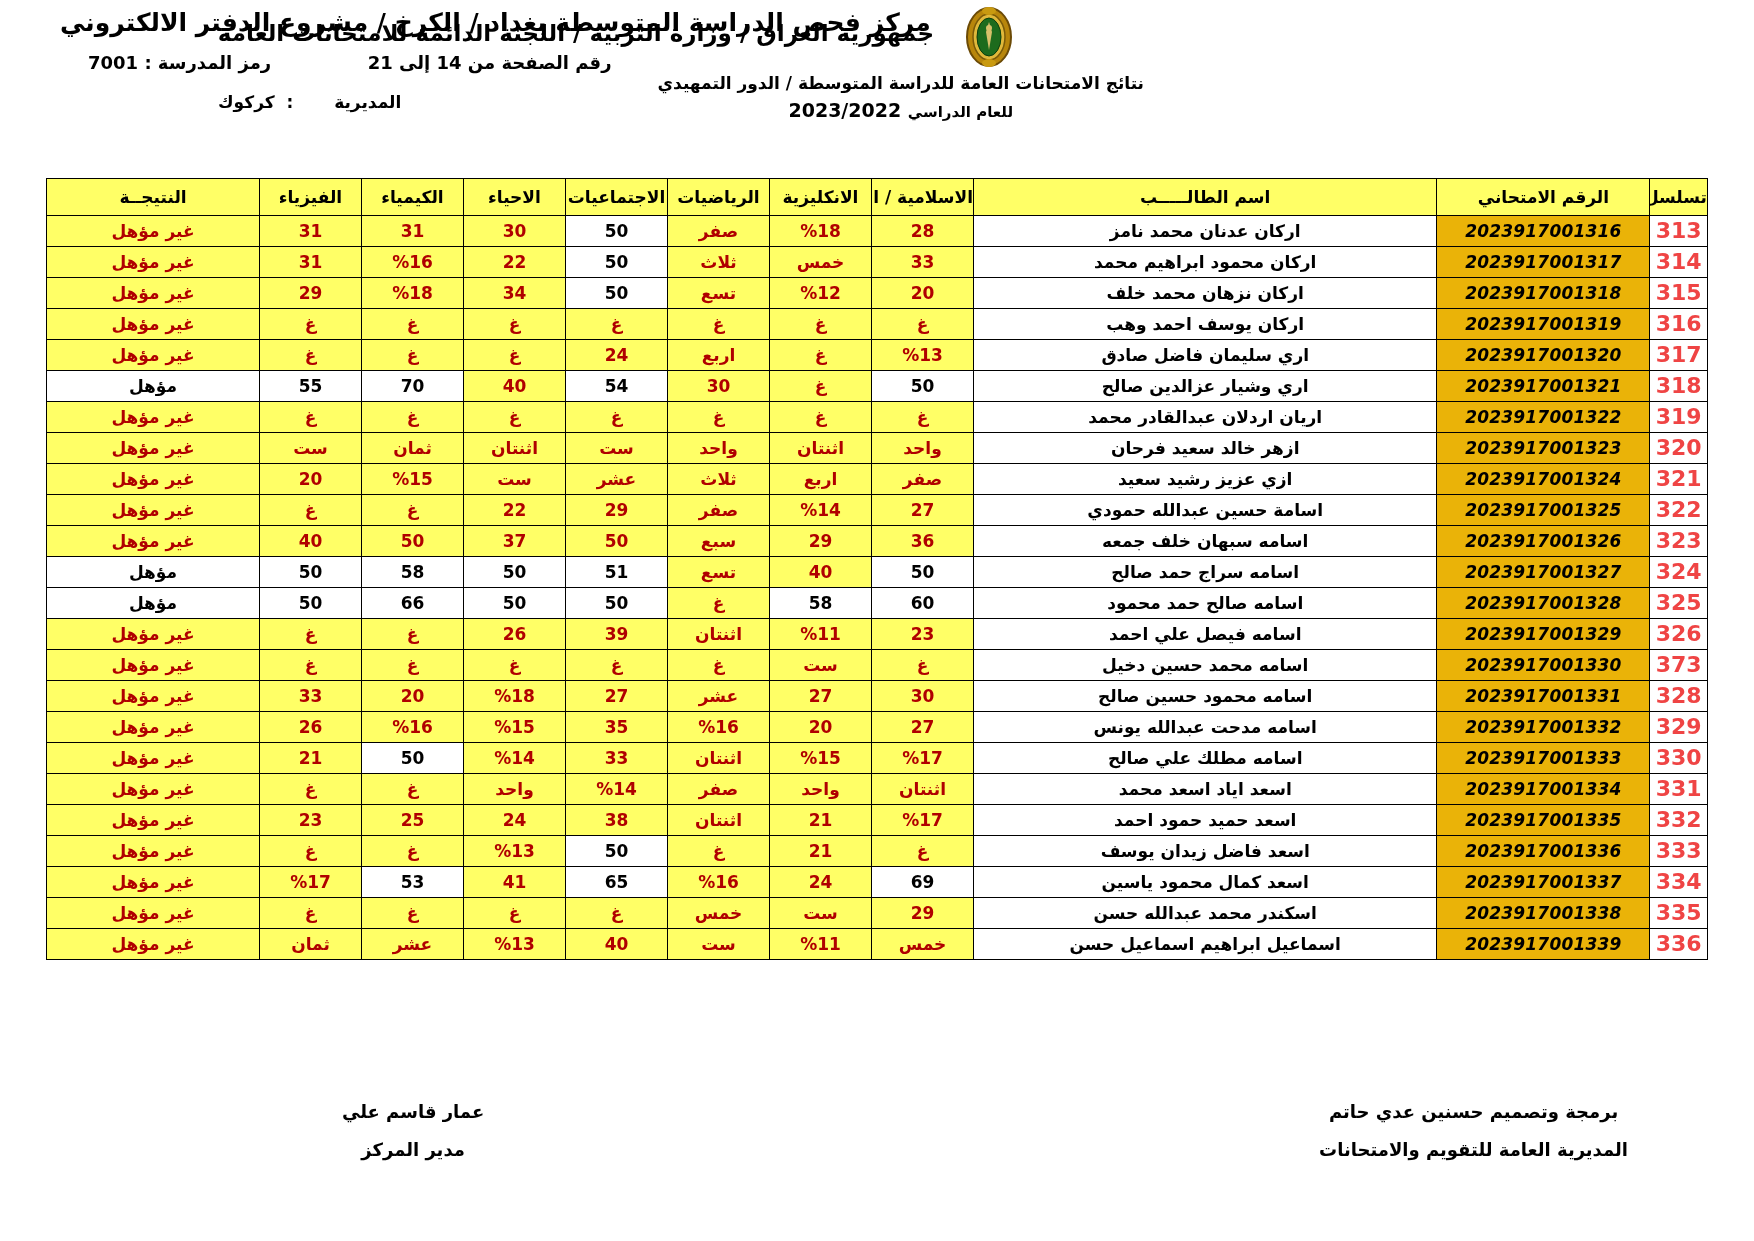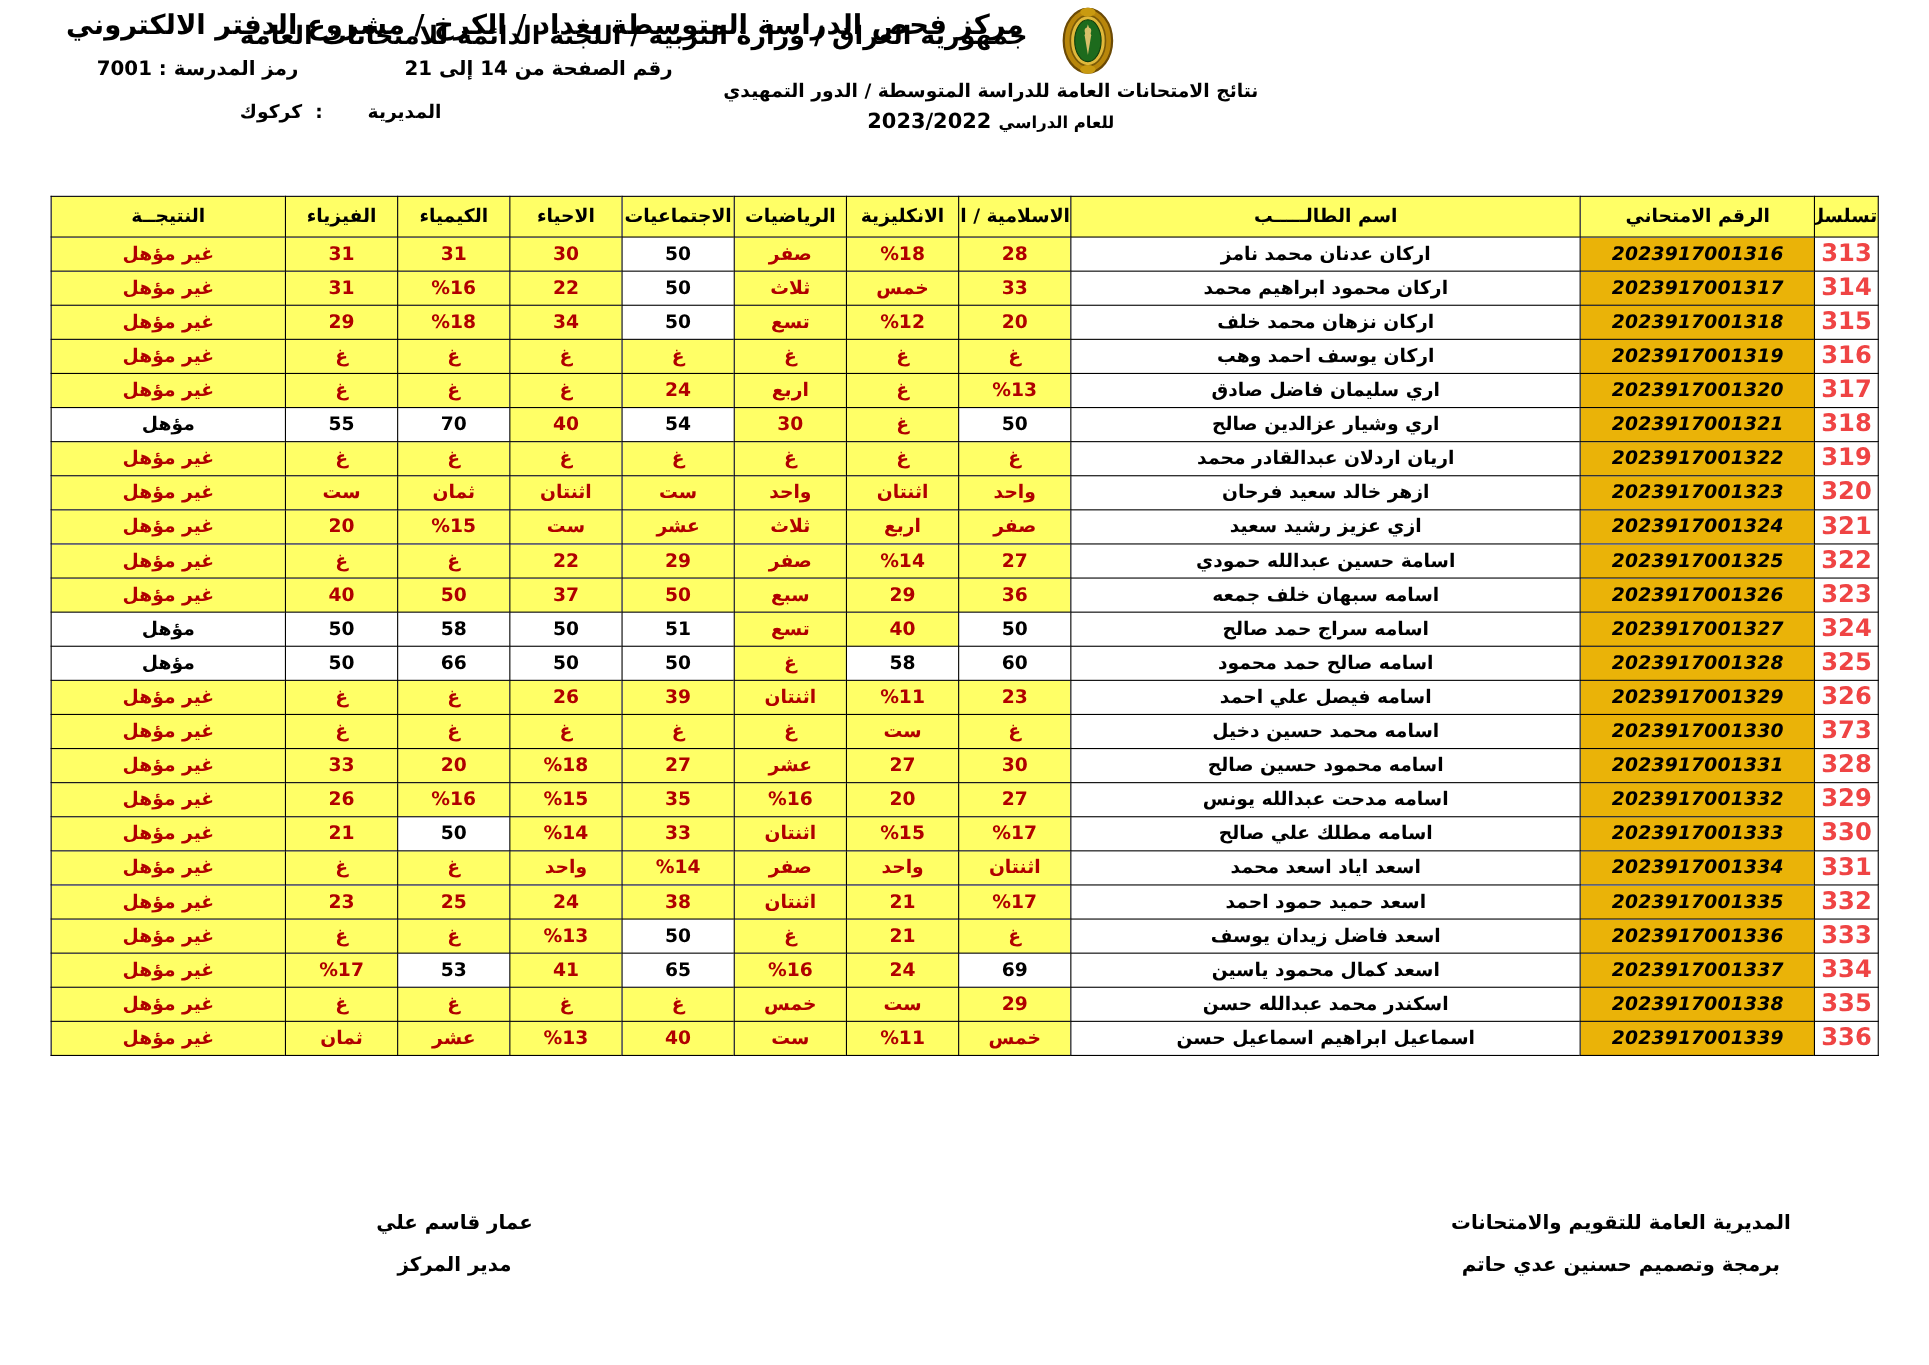--- a/index.html
+++ b/index.html
@@ -564,20 +564,20 @@
           <td class="cell fail">عشر</td>
           <td class="cell fail">ثمان</td>
           <td class="res fail">غير مؤهل</td>
         </tr>
       </tbody>
   </table>
 </div>
 
 <div class="footer">
   <div class="foot-right">
+    <div>برمجة وتصميم حسنين عدي حاتم</div>
     <div>المديرية العامة للتقويم والامتحانات</div>
-    <div>برمجة وتصميم حسنين عدي حاتم</div>
   </div>
   <div class="foot-left">
     <div>عمار قاسم علي</div>
     <div>مدير المركز</div>
   </div>
 </div>
 
 </body></html>

